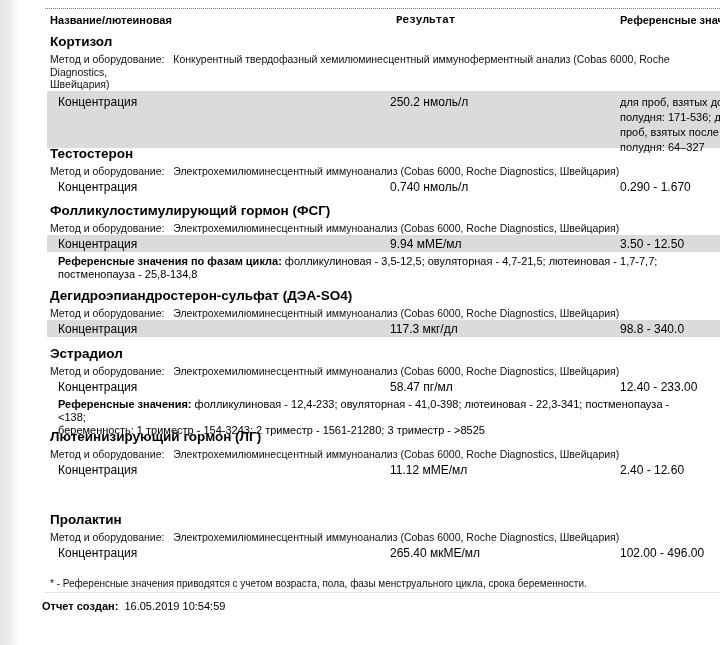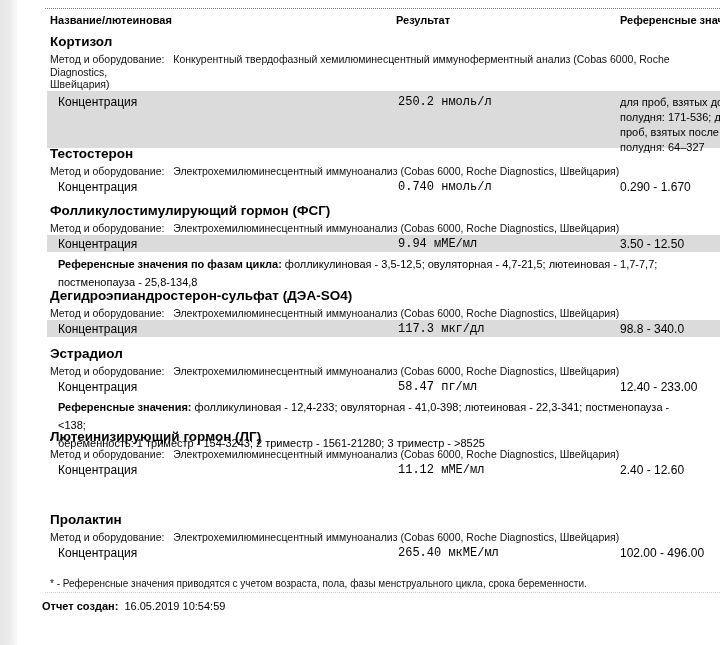--- a/index.html
+++ b/index.html
@@ -22,21 +22,21 @@
   .dotline {
     position: absolute; left: 45px; width: 683px; height: 0;
     border-top: 1px dotted #7d7d7d;
   }
   .dotline.top { top: 8px; }
   .dotline.bottom { top: 592px; border-top: 1px dotted #cfcfcf; }
 
   .table-header { position: absolute; top: 14px; left: 0; width: 728px; height: 13px;
     font-size: 11px; font-weight: bold; }
   .th-name   { position: absolute; left: 50px;  white-space: nowrap; }
-  .th-result { position: absolute; left: 396px; white-space: nowrap; }
+  .th-result { position: absolute; left: 396px; white-space: nowrap; font-family: Liberation Mono, monospace; }
   .th-ref    { position: absolute; left: 620px; white-space: nowrap; }
 
   .section { position: absolute; left: 0; width: 728px; }
   .section-title {
     margin: 0 0 0 50px;
     font-size: 13.5px; font-weight: bold;
     height: 17px; line-height: 17px;
     white-space: nowrap;
   }
   .method {
@@ -49,30 +49,30 @@
   .conc-row {
     position: relative;
     margin-left: 47px;
     width: 681px;
     height: 17px;
     font-size: 12px;
   }
   .conc-row.highlight { background: var(--row-hl, #dbdbdb); }
   .conc-row.tall { height: 57px; }
   .row-label  { position: absolute; left: 11px;  top: 2px; white-space: nowrap; text-align: right; }
-  .row-result { position: absolute; left: 351px; top: 2px; white-space: nowrap; font-family: Liberation Mono, monospace; }
+  .row-result { position: absolute; left: 343px; top: 2px; white-space: nowrap; }
   .row-ref    { position: absolute; left: 573px; top: 2px; white-space: pre; font-size: 12px; }
   .conc-row.tall .row-label,
   .conc-row.tall .row-result,
   .conc-row.tall .row-ref { top: 4px; }
   .conc-row.tall .row-ref { font-size: 11px; line-height: 15px; }
 
   .section-note {
     margin: 3px 50px 0 58px;
-    font-size: 11px; line-height: 18px;
+    font-size: 11px; line-height: 13px;
   }
   .note-label { font-weight: bold; }
   .note-text { white-space: pre-line; }
 
   .footnote {
     position: absolute; left: 50px; top: 578px;
     font-size: 10px; color: #111; white-space: nowrap;
   }
   .report-line {
     position: absolute; left: 42px; top: 600px;

